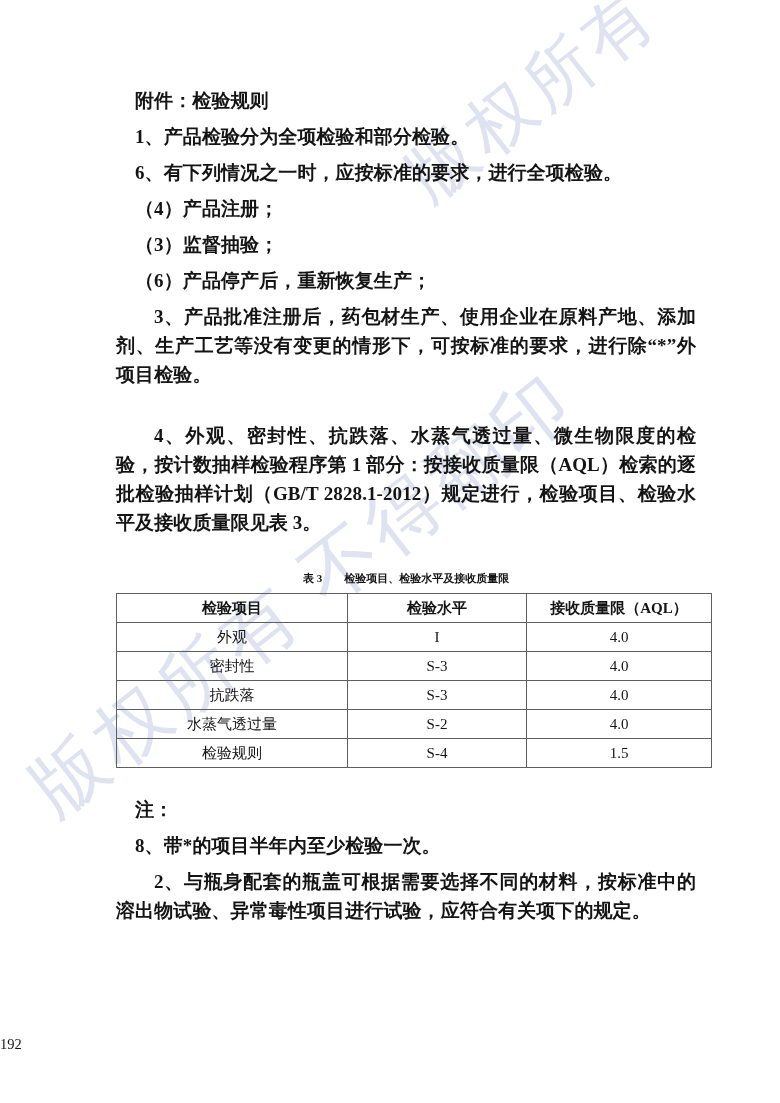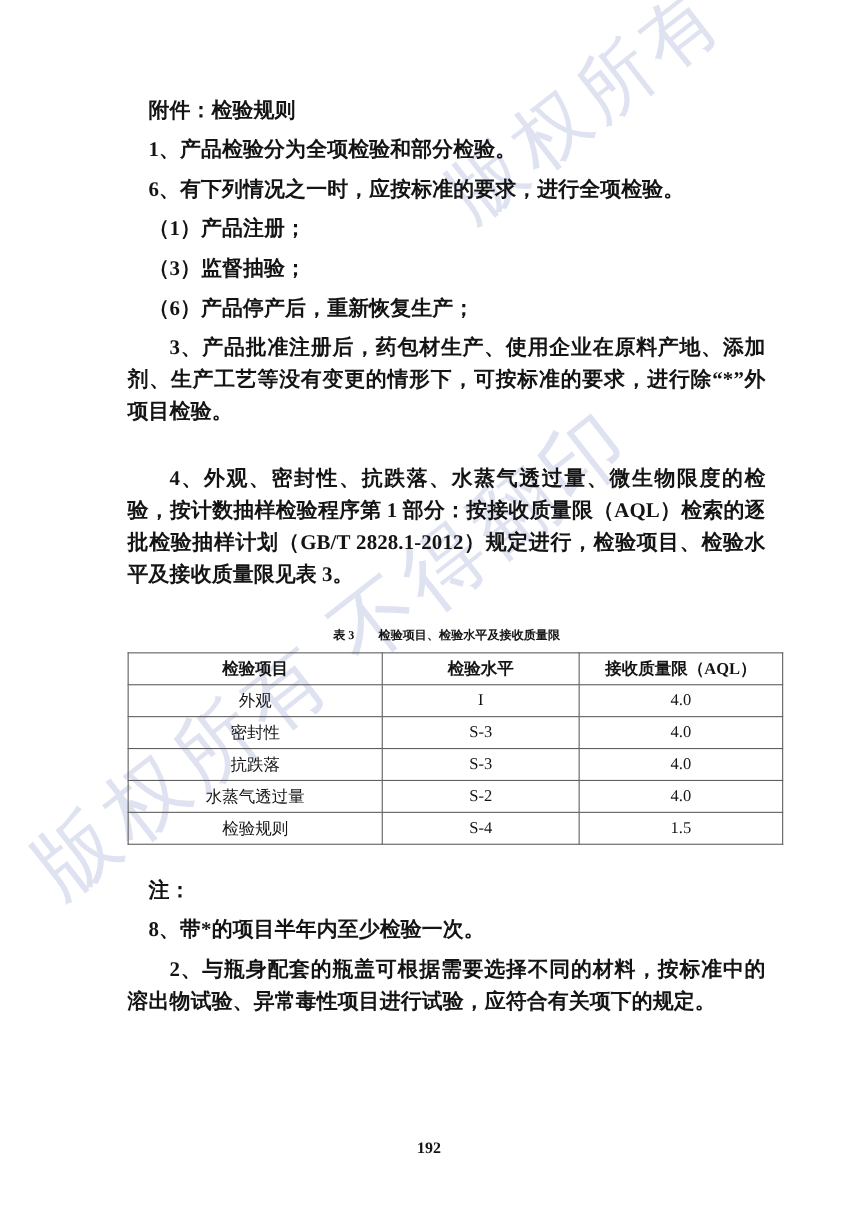--- a/index.html
+++ b/index.html
@@ -111,42 +111,42 @@
   
   .notes { margin-top: 27px; }
   .notes p { margin: 0 0 7px 0; }
 
   
   #page-number {
     position: absolute;
     left: 0;
     right: 0;
     top: 1036px;
-    text-align: center;
+    text-align: left;
     font-size: 14.5px;
-    font-weight: 700;
+    font-weight: 400;
     z-index: 3;
   }
 </style>
 </head>
 <body>
 
 <div id="watermark-layer">
   <div class="wm wm-top">版权所有 不得翻印</div>
   <div class="wm wm-bottom">版权所有 不得翻印</div>
 </div>
 
 <div id="page">
   <div class="content">
 
     <p class="para indent-half">附件：检验规则</p>
 
     <p class="para indent-half">1、产品检验分为全项检验和部分检验。</p>
     <p class="para indent-half">6、有下列情况之一时，应按标准的要求，进行全项检验。</p>
-    <p class="para indent-half">（1）产品注册；</p>
+    <p class="para indent-half">（4）产品注册；</p>
     <p class="para indent-half">（3）监督抽验；</p>
     <p class="para indent-half">（6）产品停产后，重新恢复生产；</p>
     <p class="para indent">3、产品批准注册后，药包材生产、使用企业在原料产地、添加剂、生产工艺等没有变更的情形下，可按标准的要求，进行除“*”外项目检验。</p>
     <p class="para indent tight">4、外观、密封性、抗跌落、水蒸气透过量、微生物限度的检验，按计数抽样检验程序第 1 部分：按接收质量限（AQL）检索的逐批检验抽样计划（GB/T 2828.1-2012）规定进行，检验项目、检验水平及接收质量限见表 3。</p>
 
     <div class="table-caption">
       <span>表 3</span><span class="cap-gap"></span><span>检验项目、检验水平及接收质量限</span>
     </div>
 
     <table class="data">

